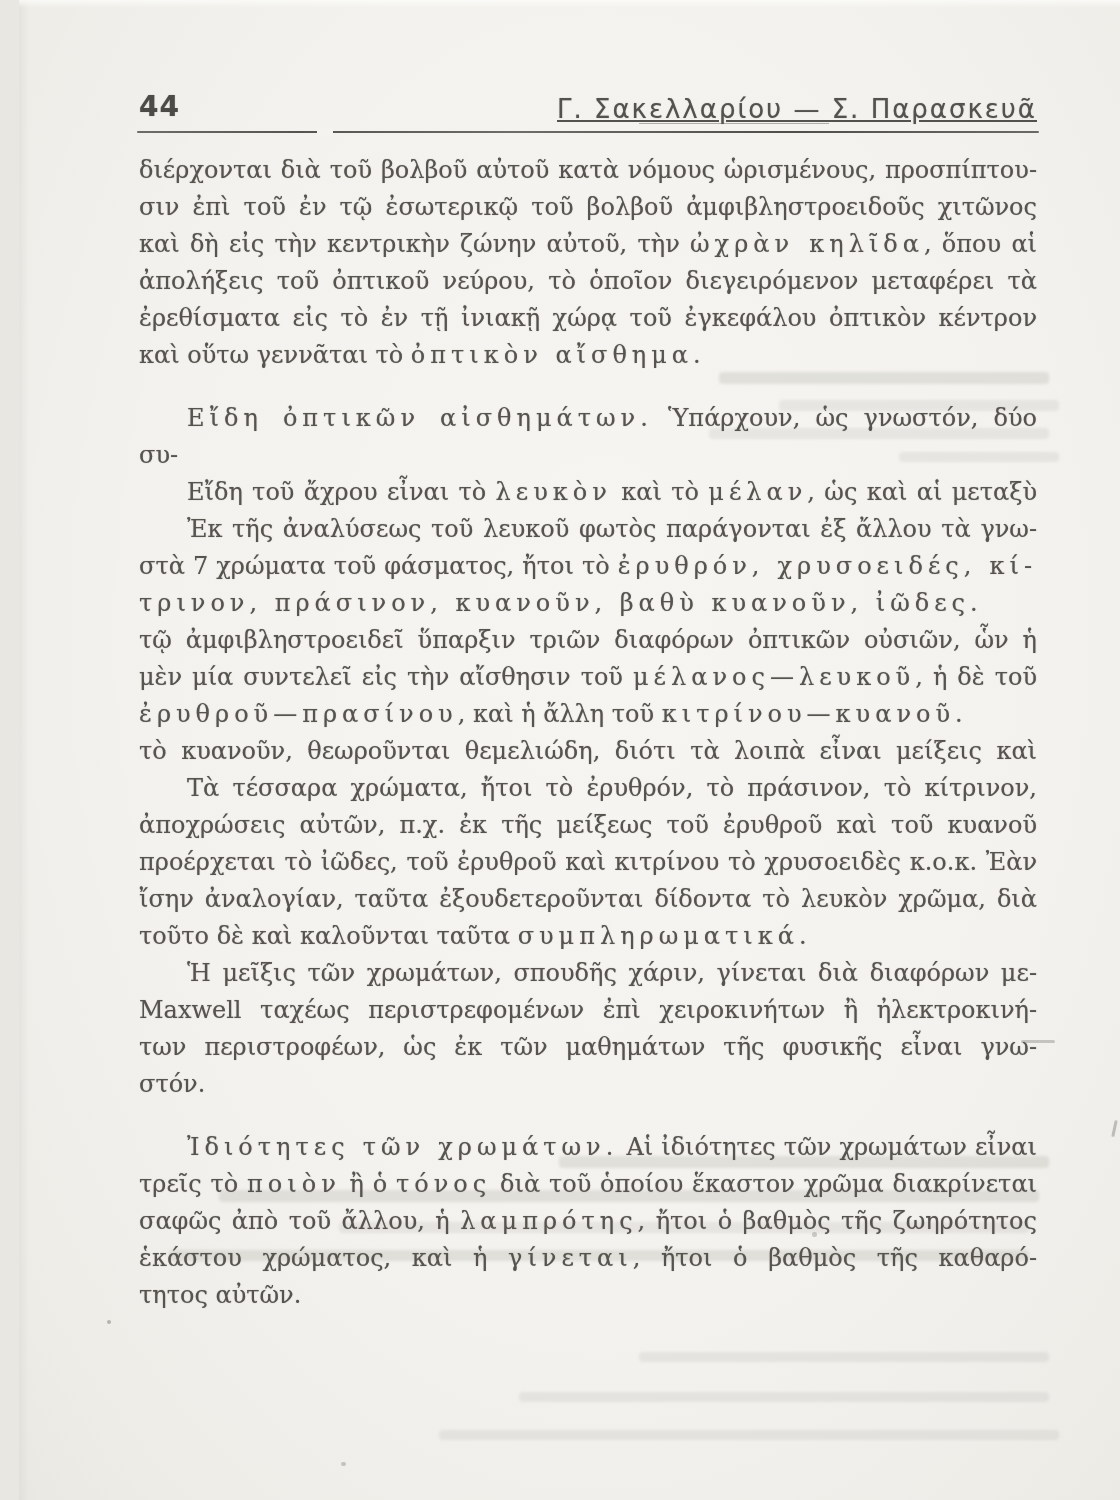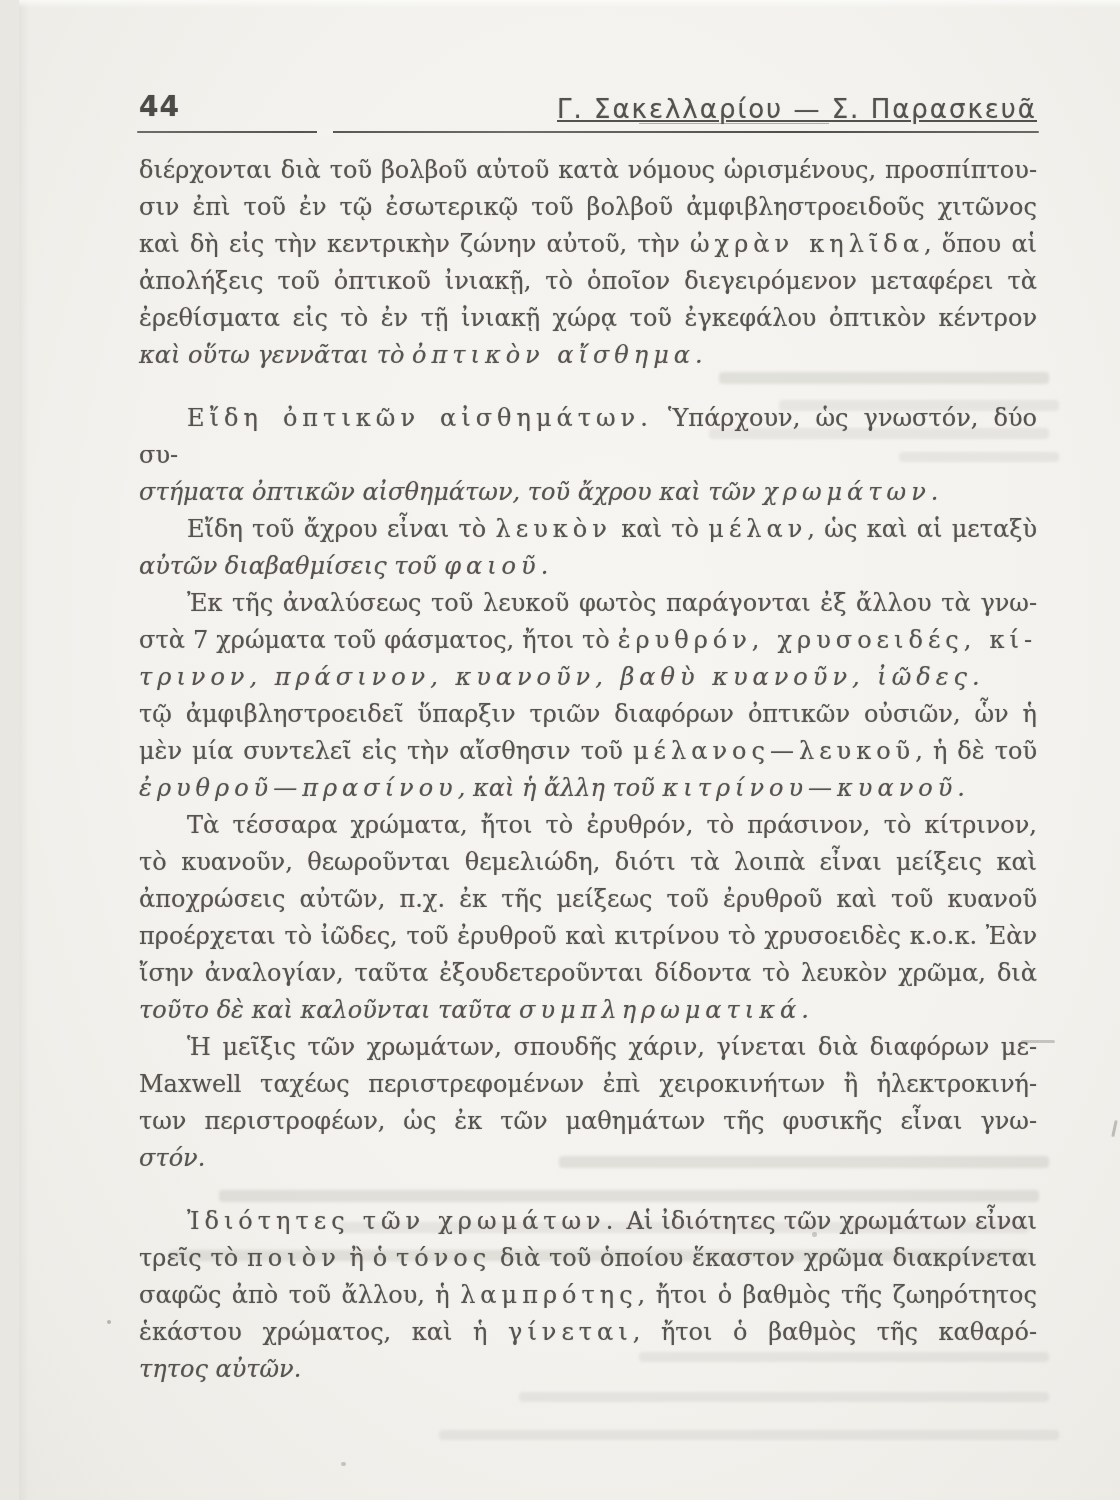--- a/index.html
+++ b/index.html
@@ -58,21 +58,21 @@
   }
 
   
   .body-text {
     position: absolute; left: 120px; top: 152px; width: 898px;
     font-size: 24px; line-height: 37px;
     text-shadow: 0 0 1px rgba(96,93,88,.55);
   }
   .para { margin: 0; }
   .line { text-align: justify; text-align-last: justify; }
-  .line.last { text-align-last: left; font-style: italic; }
+  .line.last { text-align-last: left; }
   .line.indent { text-indent: 48px; }
   .sp { letter-spacing: 5px; }
 
   
   .ghost {
     position: absolute; filter: blur(1.6px);
     background: rgba(125,122,114,.16); border-radius: 4px;
   }
   .ghost.lighter { background: rgba(125,122,114,.11); }
   .g1  { left: 700px;  top: 372px;  width: 330px; height: 12px; }
@@ -127,45 +127,43 @@
     <div class="rule-main"></div>
     <div class="rule-gap"></div>
     <div class="rule-upper"></div>
   </header>
 
   <main class="body-text">
       <div class="para">
         <div class="line"><span>διέρχονται διὰ τοῦ βολβοῦ αὐτοῦ κατὰ νόμους ὡρισμένους, προσπίπτου-</span></div>
         <div class="line"><span>σιν ἐπὶ τοῦ ἐν τῷ ἐσωτερικῷ τοῦ βολβοῦ ἀμφιβληστροειδοῦς χιτῶνος</span></div>
         <div class="line"><span>καὶ δὴ εἰς τὴν κεντρικὴν ζώνην αὐτοῦ, τὴν </span><span class="sp">ὠχρὰν κηλῖδα</span><span>, ὅπου αἱ</span></div>
-        <div class="line"><span>ἀπολήξεις τοῦ ὀπτικοῦ ἰνιακῇ, τὸ ὁποῖον διεγειρόμενον μεταφέρει τὰ</span></div>
+        <div class="line"><span>ἀπολήξεις τοῦ ὀπτικοῦ νεύρου, τὸ ὁποῖον διεγειρόμενον μεταφέρει τὰ</span></div>
         <div class="line"><span>ἐρεθίσματα εἰς τὸ ἐν τῇ ἰνιακῇ χώρᾳ τοῦ ἐγκεφάλου ὀπτικὸν κέντρον</span></div>
         <div class="line last"><span>καὶ οὕτω γεννᾶται τὸ </span><span class="sp">ὀπτικὸν αἴσθημα</span><span>.</span></div>
       </div>
       <div class="para" style="margin-top: 26px;">
         <div class="line indent"><span class="sp">Εἴδη ὀπτικῶν αἰσθημάτων.</span><span> Ὑπάρχουν, ὡς γνωστόν, δύο συ-</span></div>
-        <div class="line last"><span>στήματα ὀπτικῶν αἰσθημάτων, τοῦ ἄχρου καὶ τῶν </span><span class="sp">χρωμάτων</span><span>.</span></div>
       </div>
       <div class="para">
         <div class="line indent"><span>Εἴδη τοῦ ἄχρου εἶναι τὸ </span><span class="sp">λευκὸν</span><span> καὶ τὸ </span><span class="sp">μέλαν</span><span>, ὡς καὶ αἱ μεταξὺ</span></div>
-        <div class="line last"><span>αὐτῶν διαβαθμίσεις τοῦ </span><span class="sp">φαιοῦ</span><span>.</span></div>
       </div>
       <div class="para">
         <div class="line indent"><span>Ἐκ τῆς ἀναλύσεως τοῦ λευκοῦ φωτὸς παράγονται ἐξ ἄλλου τὰ γνω-</span></div>
         <div class="line"><span>στὰ 7 χρώματα τοῦ φάσματος, ἤτοι τὸ </span><span class="sp">ἐρυθρόν, χρυσοειδές, κί-</span></div>
         <div class="line last"><span class="sp">τρινον, πράσινον, κυανοῦν, βαθὺ κυανοῦν, ἰῶδες</span><span>.</span></div>
       </div>
       <div class="para">
         <div class="line"><span>τῷ ἀμφιβληστροειδεῖ ὕπαρξιν τριῶν διαφόρων ὀπτικῶν οὐσιῶν, ὧν ἡ</span></div>
         <div class="line"><span>μὲν μία συντελεῖ εἰς τὴν αἴσθησιν τοῦ </span><span class="sp">μέλανος—λευκοῦ</span><span>, ἡ δὲ τοῦ</span></div>
         <div class="line last"><span class="sp">ἐρυθροῦ—πρασίνου</span><span>, καὶ ἡ ἄλλη τοῦ </span><span class="sp">κιτρίνου—κυανοῦ</span><span>.</span></div>
       </div>
       <div class="para">
+        <div class="line"><span>τὸ κυανοῦν, θεωροῦνται θεμελιώδη, διότι τὰ λοιπὰ εἶναι μείξεις καὶ</span></div>
         <div class="line indent"><span>Τὰ τέσσαρα χρώματα, ἤτοι τὸ ἐρυθρόν, τὸ πράσινον, τὸ κίτρινον,</span></div>
-        <div class="line"><span>τὸ κυανοῦν, θεωροῦνται θεμελιώδη, διότι τὰ λοιπὰ εἶναι μείξεις καὶ</span></div>
         <div class="line"><span>ἀποχρώσεις αὐτῶν, π.χ. ἐκ τῆς μείξεως τοῦ ἐρυθροῦ καὶ τοῦ κυανοῦ</span></div>
         <div class="line"><span>προέρχεται τὸ ἰῶδες, τοῦ ἐρυθροῦ καὶ κιτρίνου τὸ χρυσοειδὲς κ.ο.κ. Ἐὰν</span></div>
         <div class="line"><span>ἴσην ἀναλογίαν, ταῦτα ἐξουδετεροῦνται δίδοντα τὸ λευκὸν χρῶμα, διὰ</span></div>
         <div class="line last"><span>τοῦτο δὲ καὶ καλοῦνται ταῦτα </span><span class="sp">συμπληρωματικά</span><span>.</span></div>
       </div>
       <div class="para">
         <div class="line indent"><span>Ἡ μεῖξις τῶν χρωμάτων, σπουδῆς χάριν, γίνεται διὰ διαφόρων με-</span></div>
         <div class="line"><span>Maxwell ταχέως περιστρεφομένων ἐπὶ χειροκινήτων ἢ ἠλεκτροκινή-</span></div>
         <div class="line"><span>των περιστροφέων, ὡς ἐκ τῶν μαθημάτων τῆς φυσικῆς εἶναι γνω-</span></div>
         <div class="line last"><span>στόν.</span></div>

